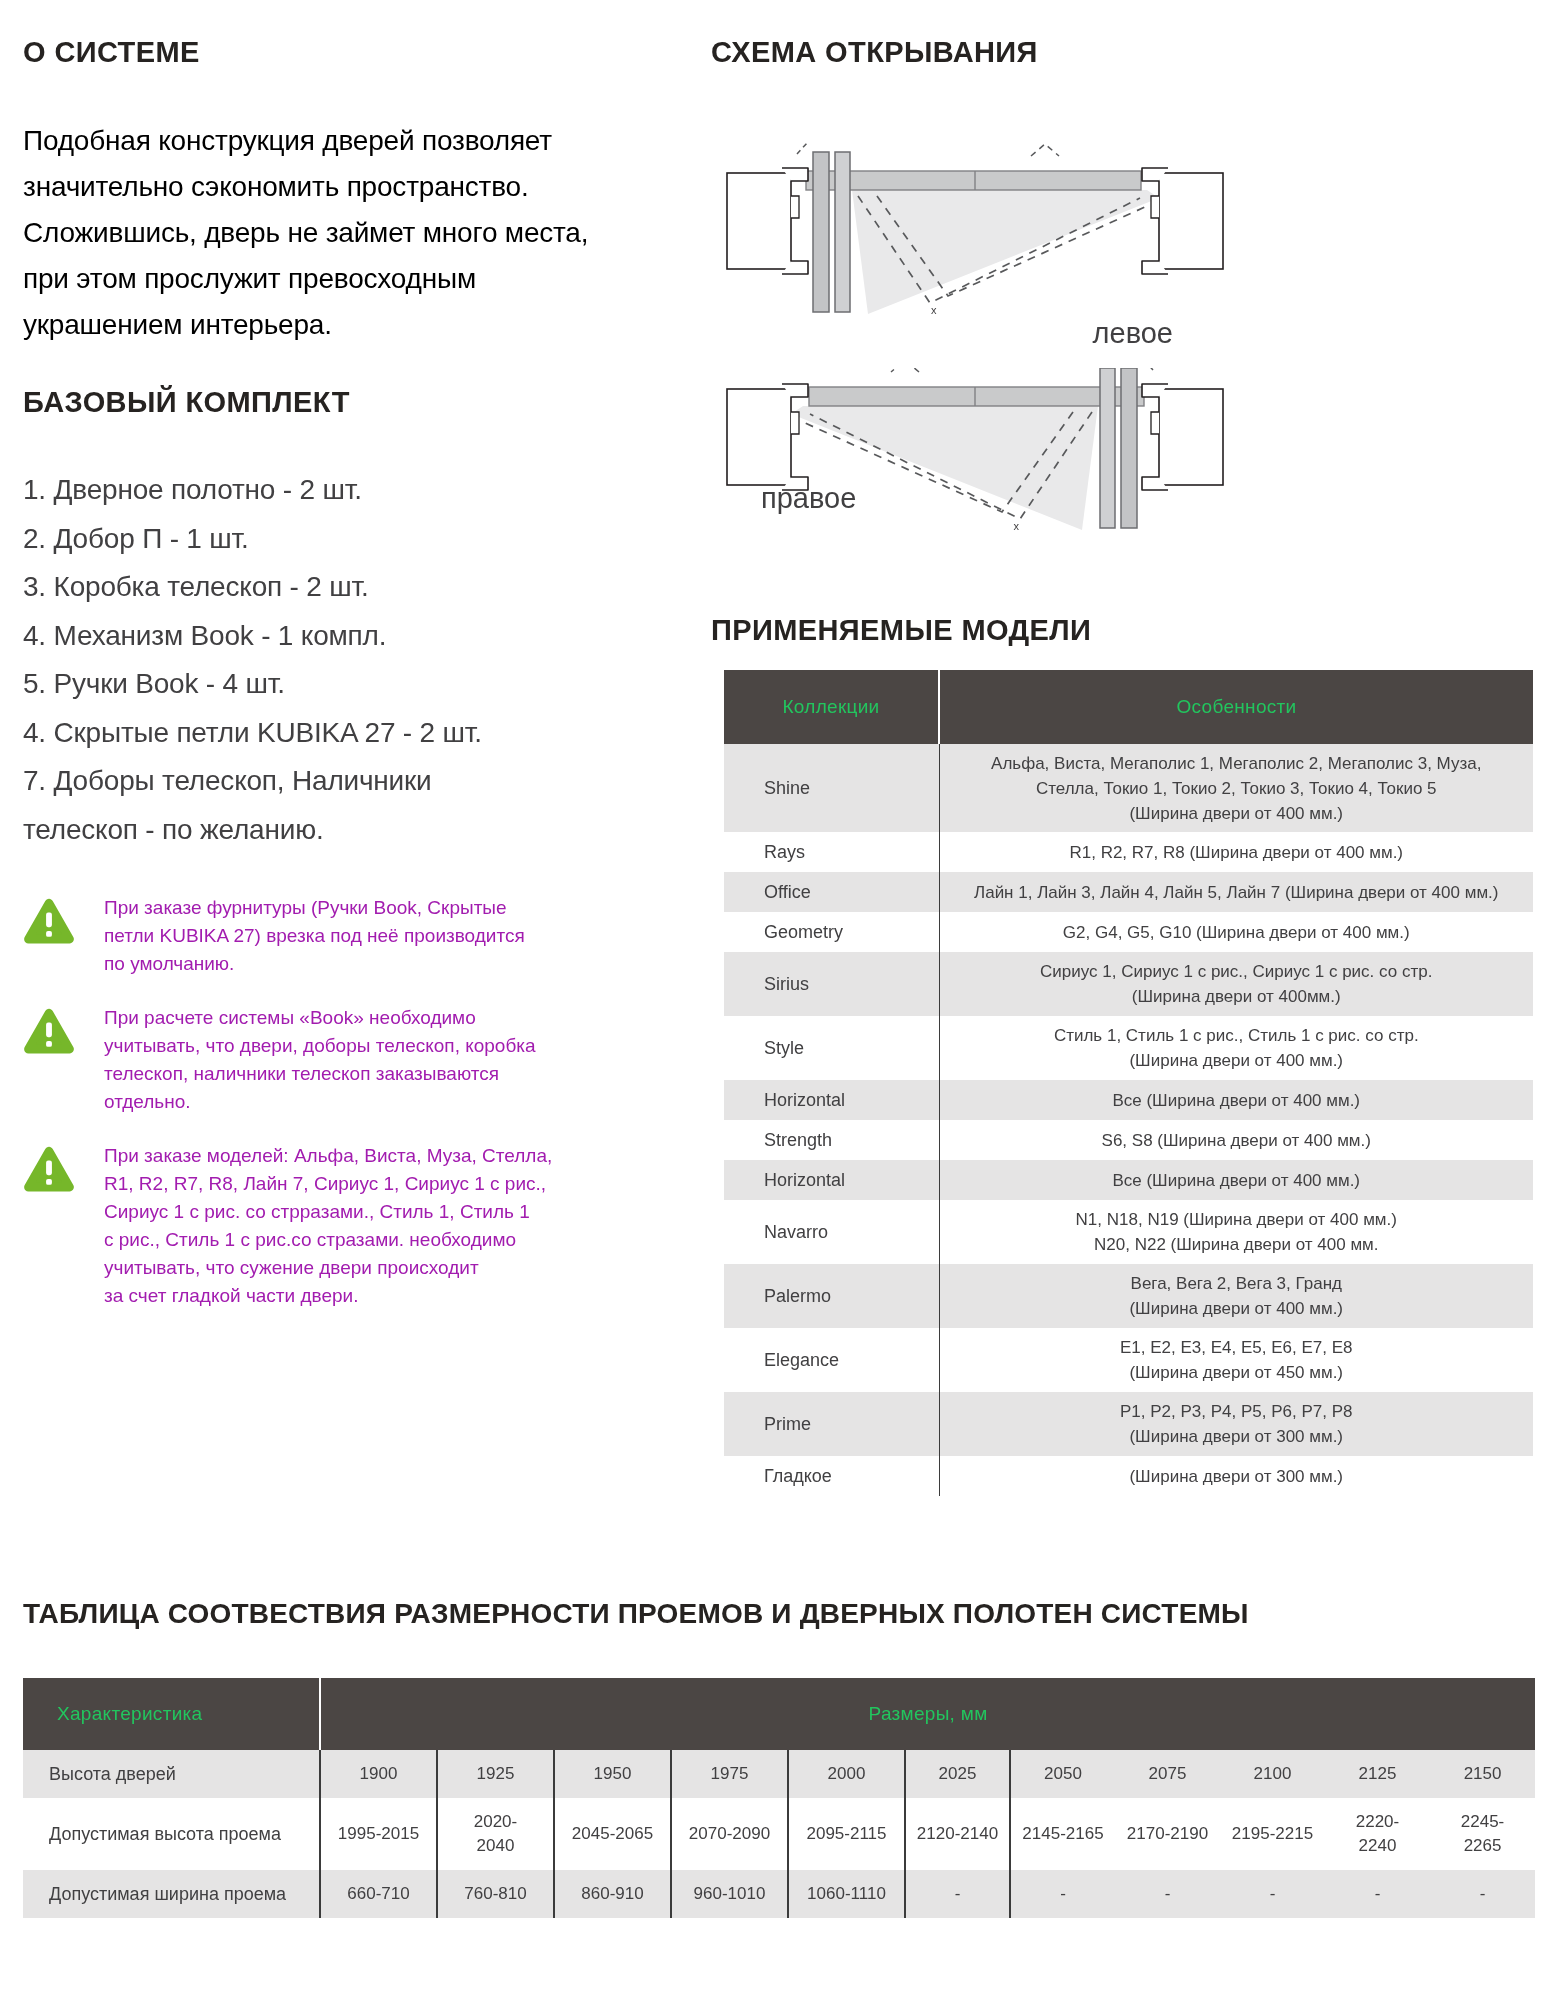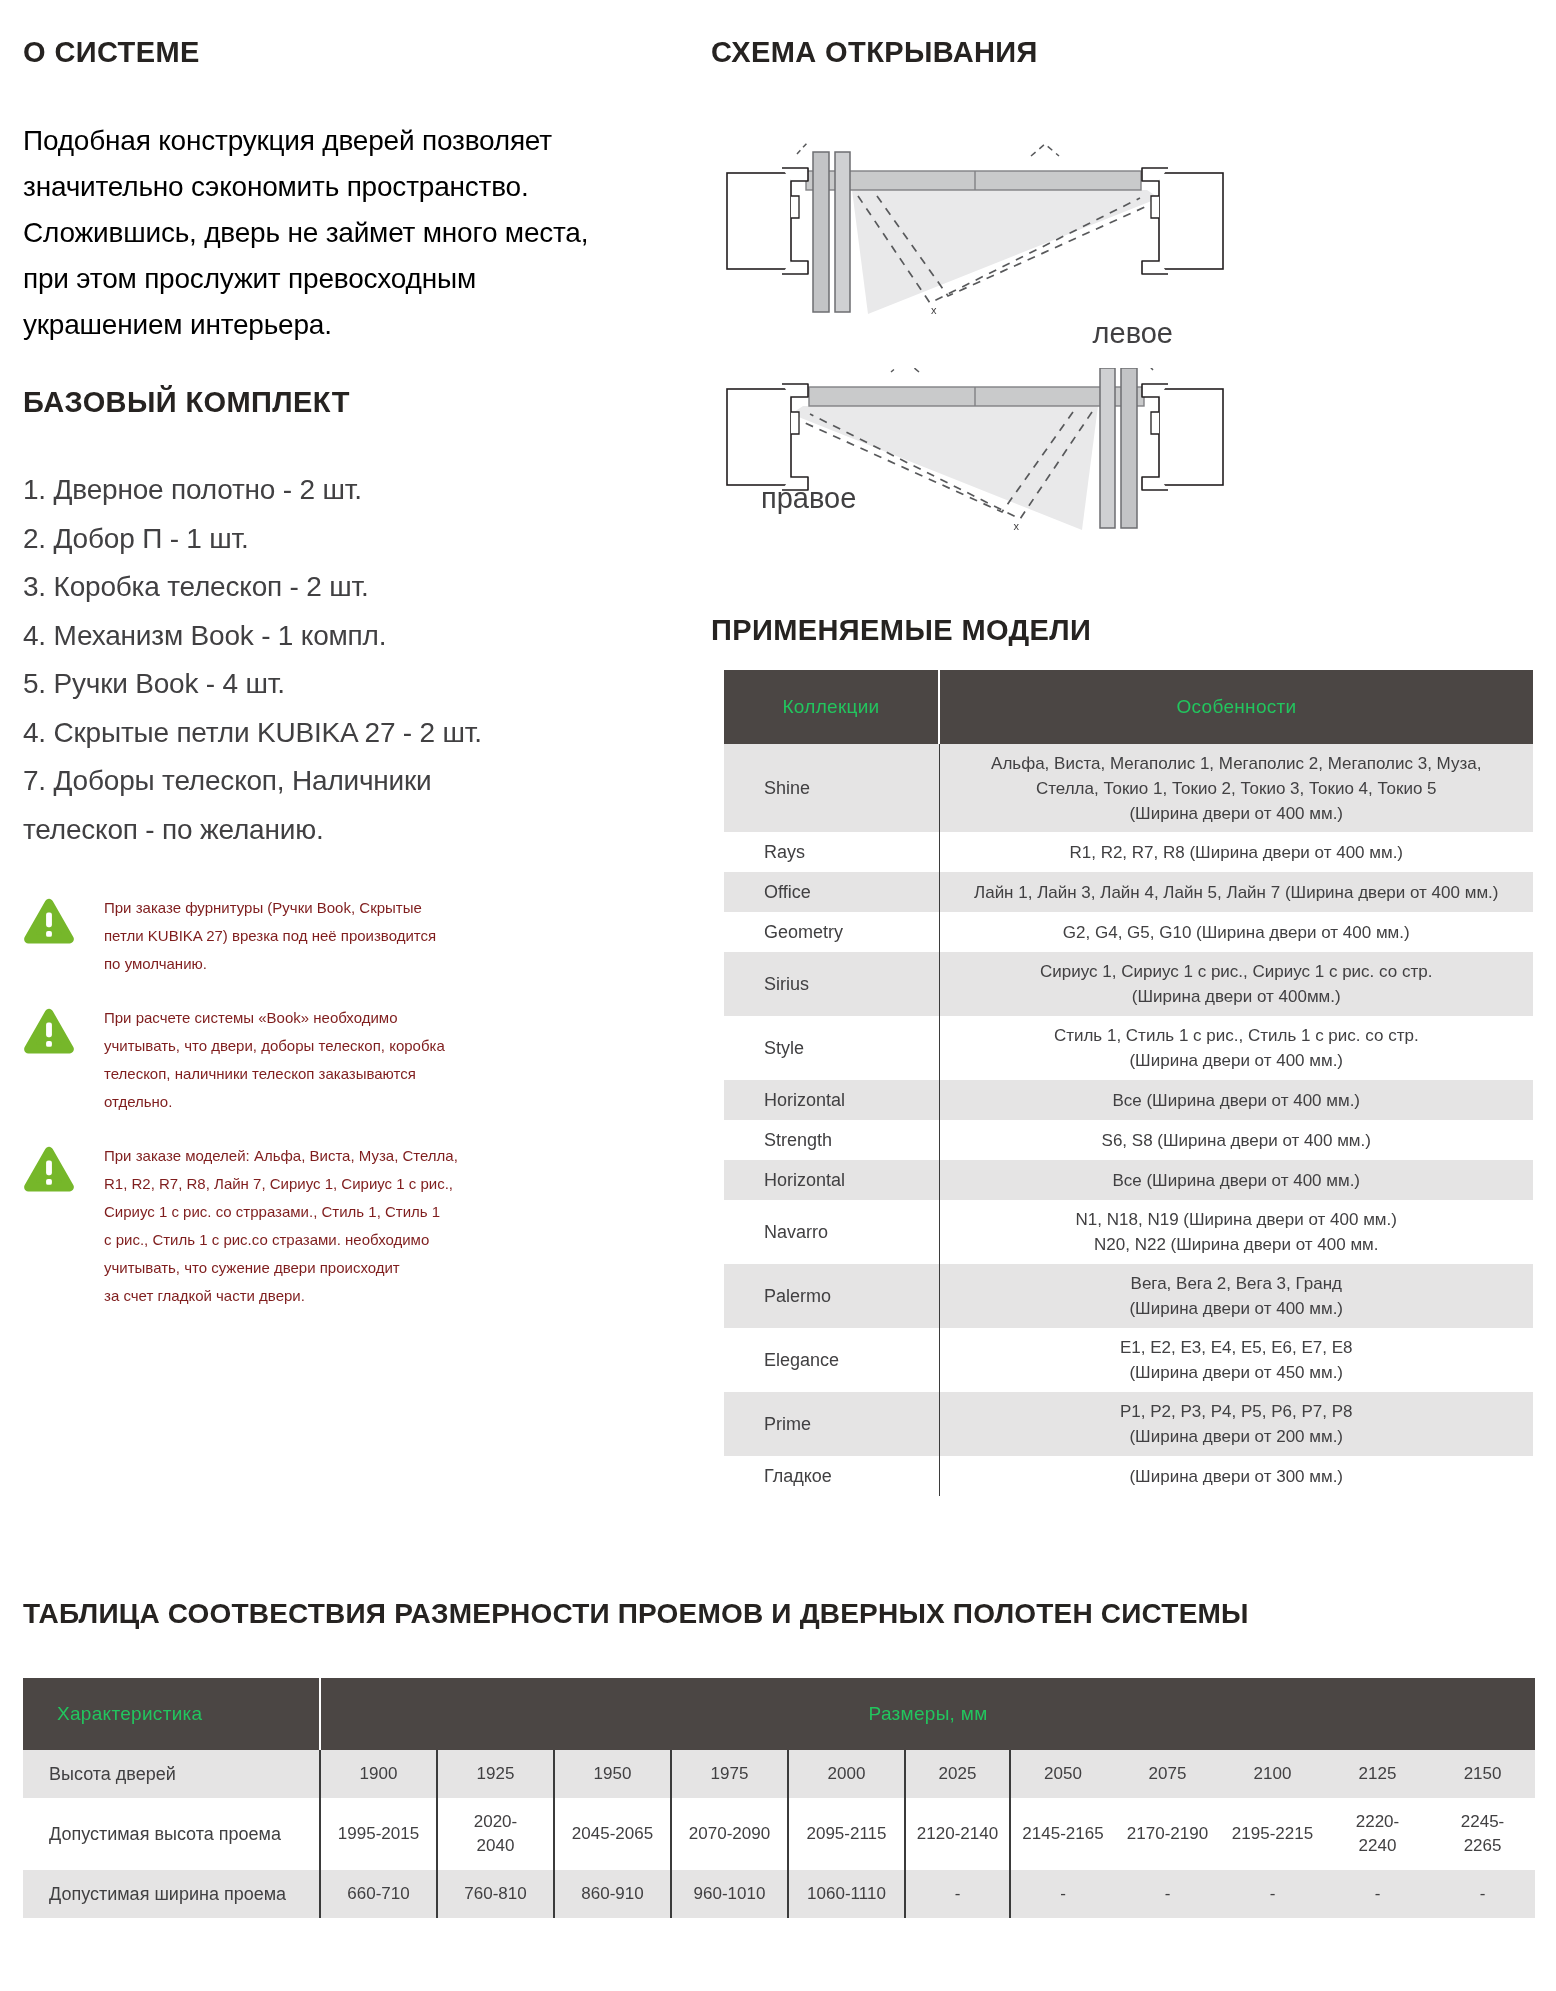--- a/index.html
+++ b/index.html
@@ -22,21 +22,21 @@
     margin:48px 0 0 0;font-size:28px;line-height:46px;color:#000000;
     white-space:pre-line;letter-spacing:-.2px;
   }
   .kit-title{margin-top:36px;}
   .kit-list{margin:46px 0 0 0;padding:0;list-style:none;}
   .kit-list li{font-size:28px;line-height:48.5px;color:#414042;white-space:pre-line;letter-spacing:-.2px;}
   .warnings{margin-top:40px;}
   .warning{display:flex;margin-bottom:26px;}
   .warning:last-child{margin-bottom:0;}
   .warning .icon-wrap{flex:none;width:81px;padding-top:4px;}
-  .warning-text{font-size:15px;line-height:28px;color:#7f1d1d;white-space:pre-line;}
+  .warning-text{font-size:19px;line-height:28px;color:#a21caf;white-space:pre-line;}
 
   
   .diagram{margin-left:14px;}
   .diagram-1{margin-top:70px;}
   .diagram-2{margin-top:16px;}
   .diagram svg{display:block;}
   .models-title{margin-top:62px;}
 
   
   .models-table{
@@ -257,21 +257,21 @@
 (Ширина двери от 400 мм.)</td>
           </tr>
           <tr class="rh2">
             <td class="m-col">Elegance</td>
             <td class="m-feat">E1, E2, E3, E4, E5, E6, E7, E8
 (Ширина двери от 450 мм.)</td>
           </tr>
           <tr class="rh2">
             <td class="m-col">Prime</td>
             <td class="m-feat">P1, P2, P3, P4, P5, P6, P7, P8
-(Ширина двери от 200 мм.)</td>
+(Ширина двери от 300 мм.)</td>
           </tr>
           <tr class="rh1">
             <td class="m-col">Гладкое</td>
             <td class="m-feat">(Ширина двери от 300 мм.)</td>
           </tr>
         </tbody>
       </table>
     </div>
   </div>
 

